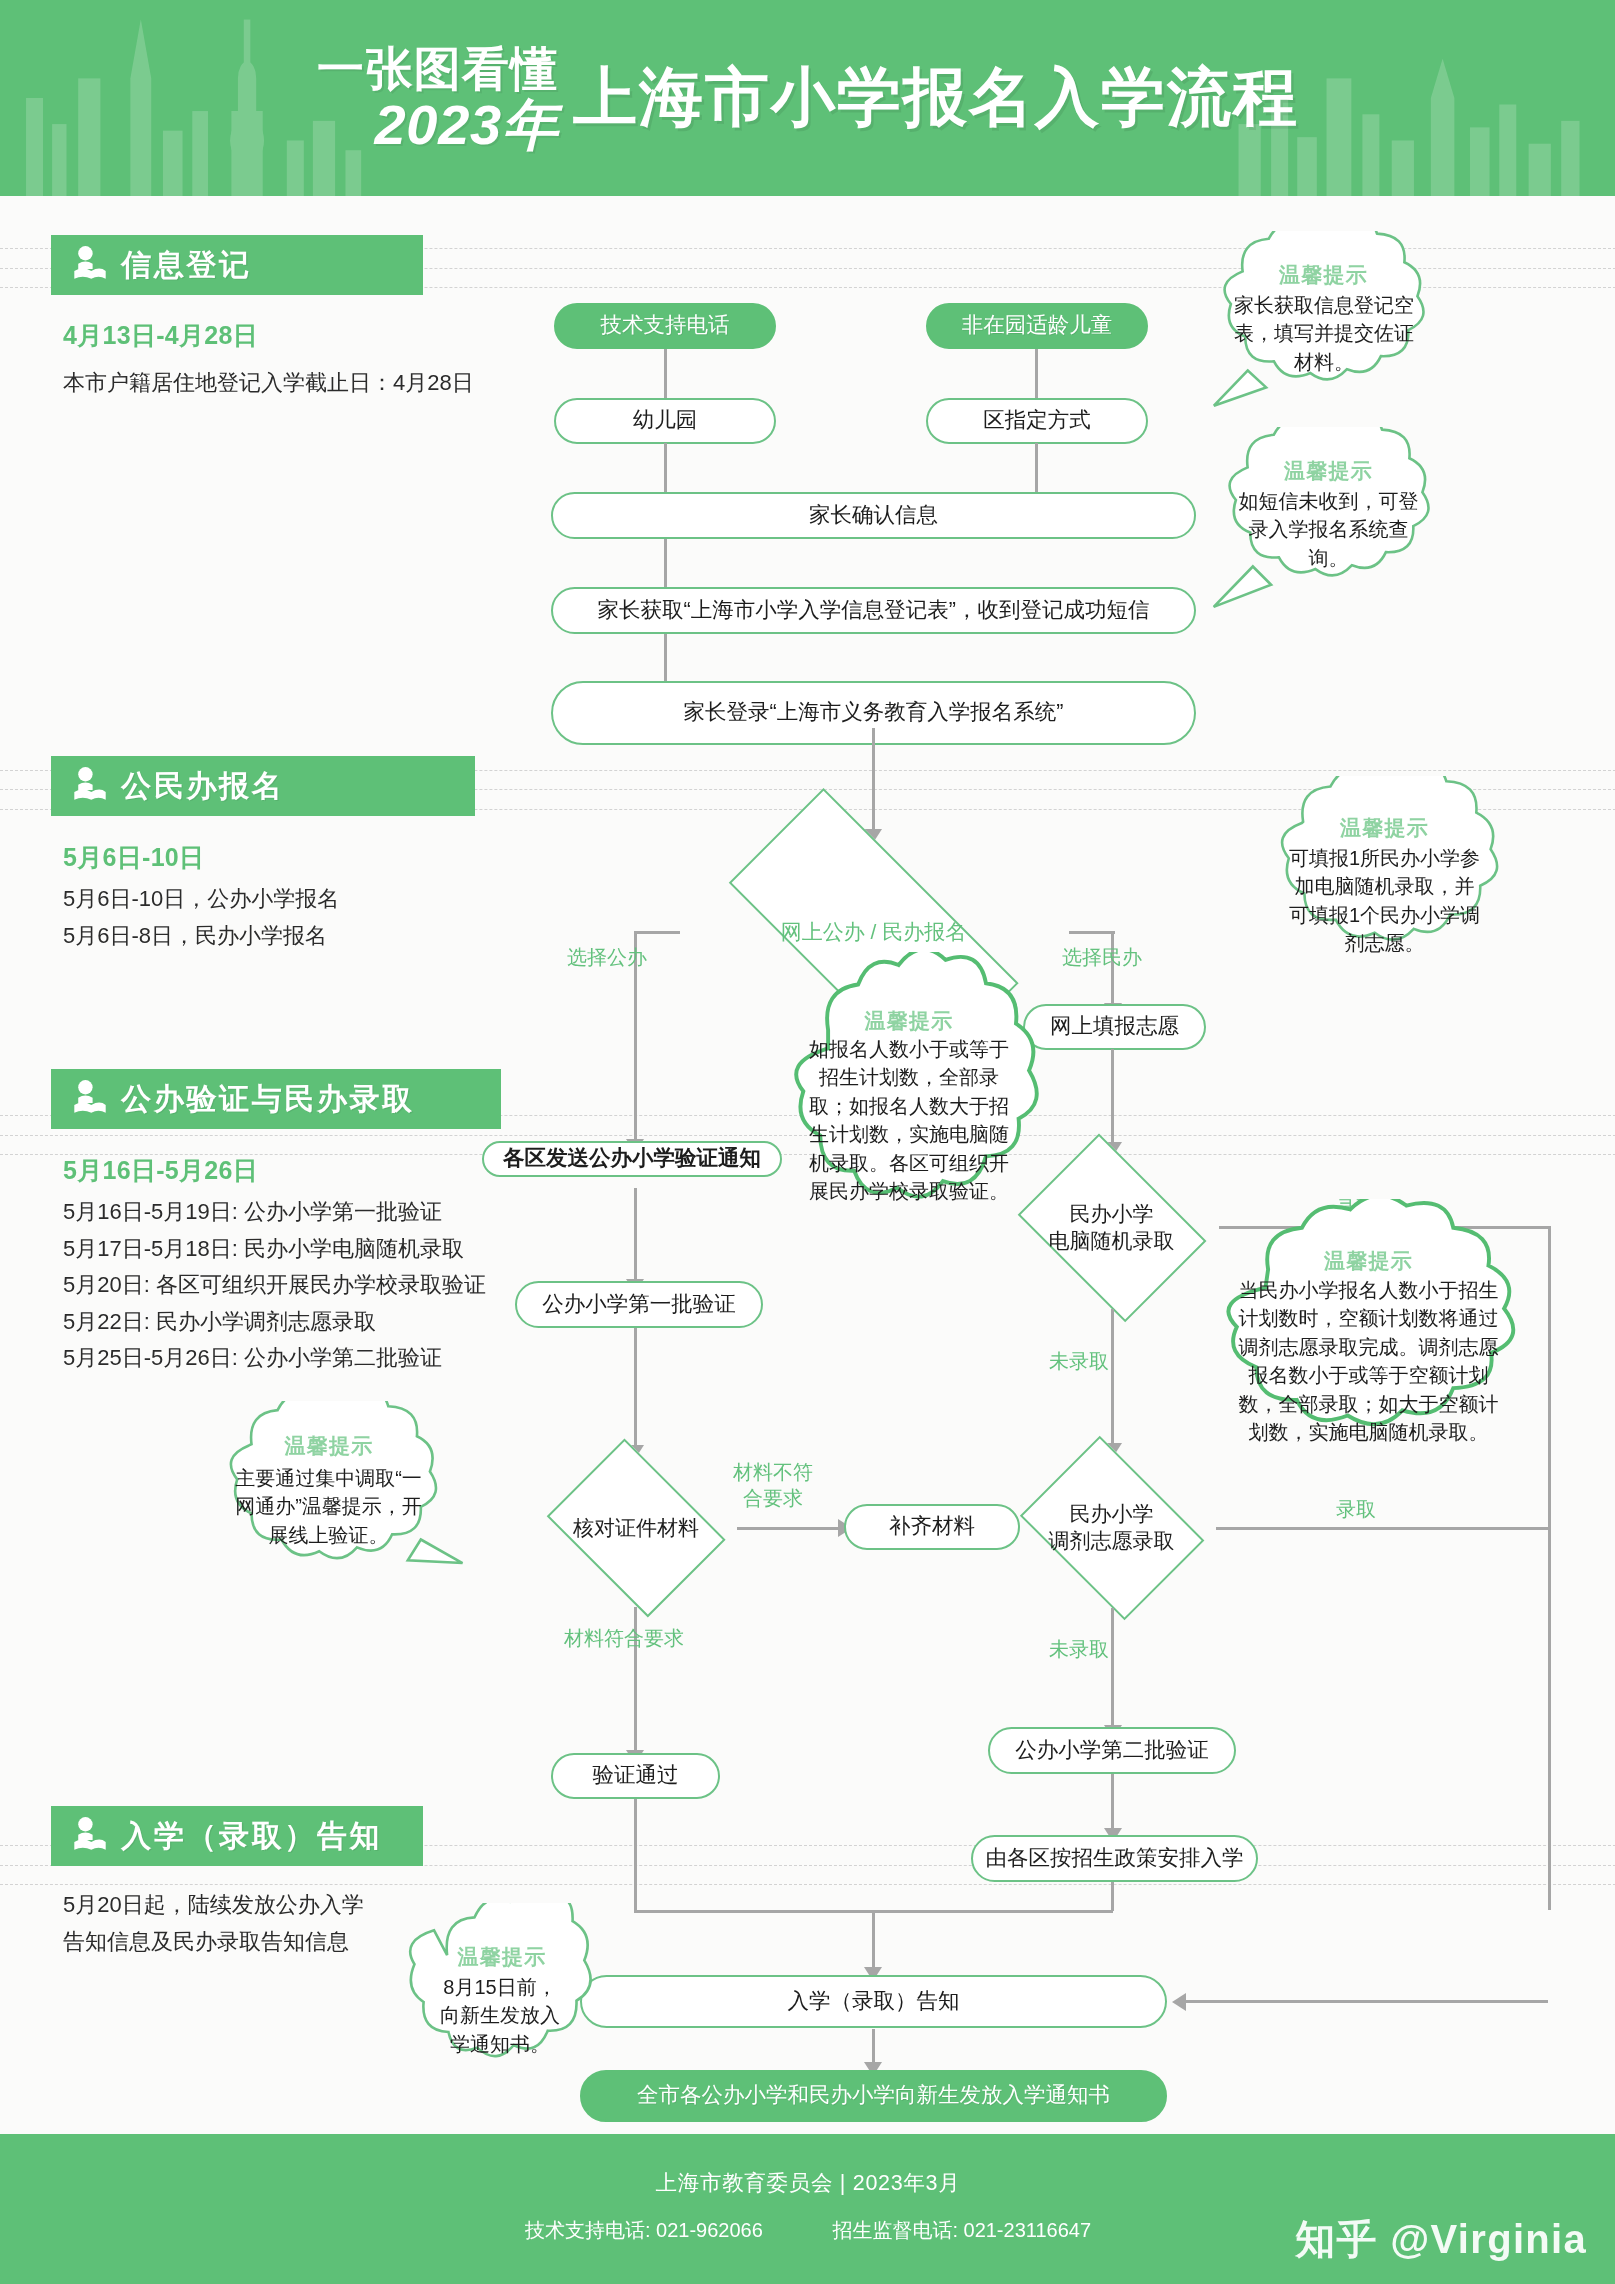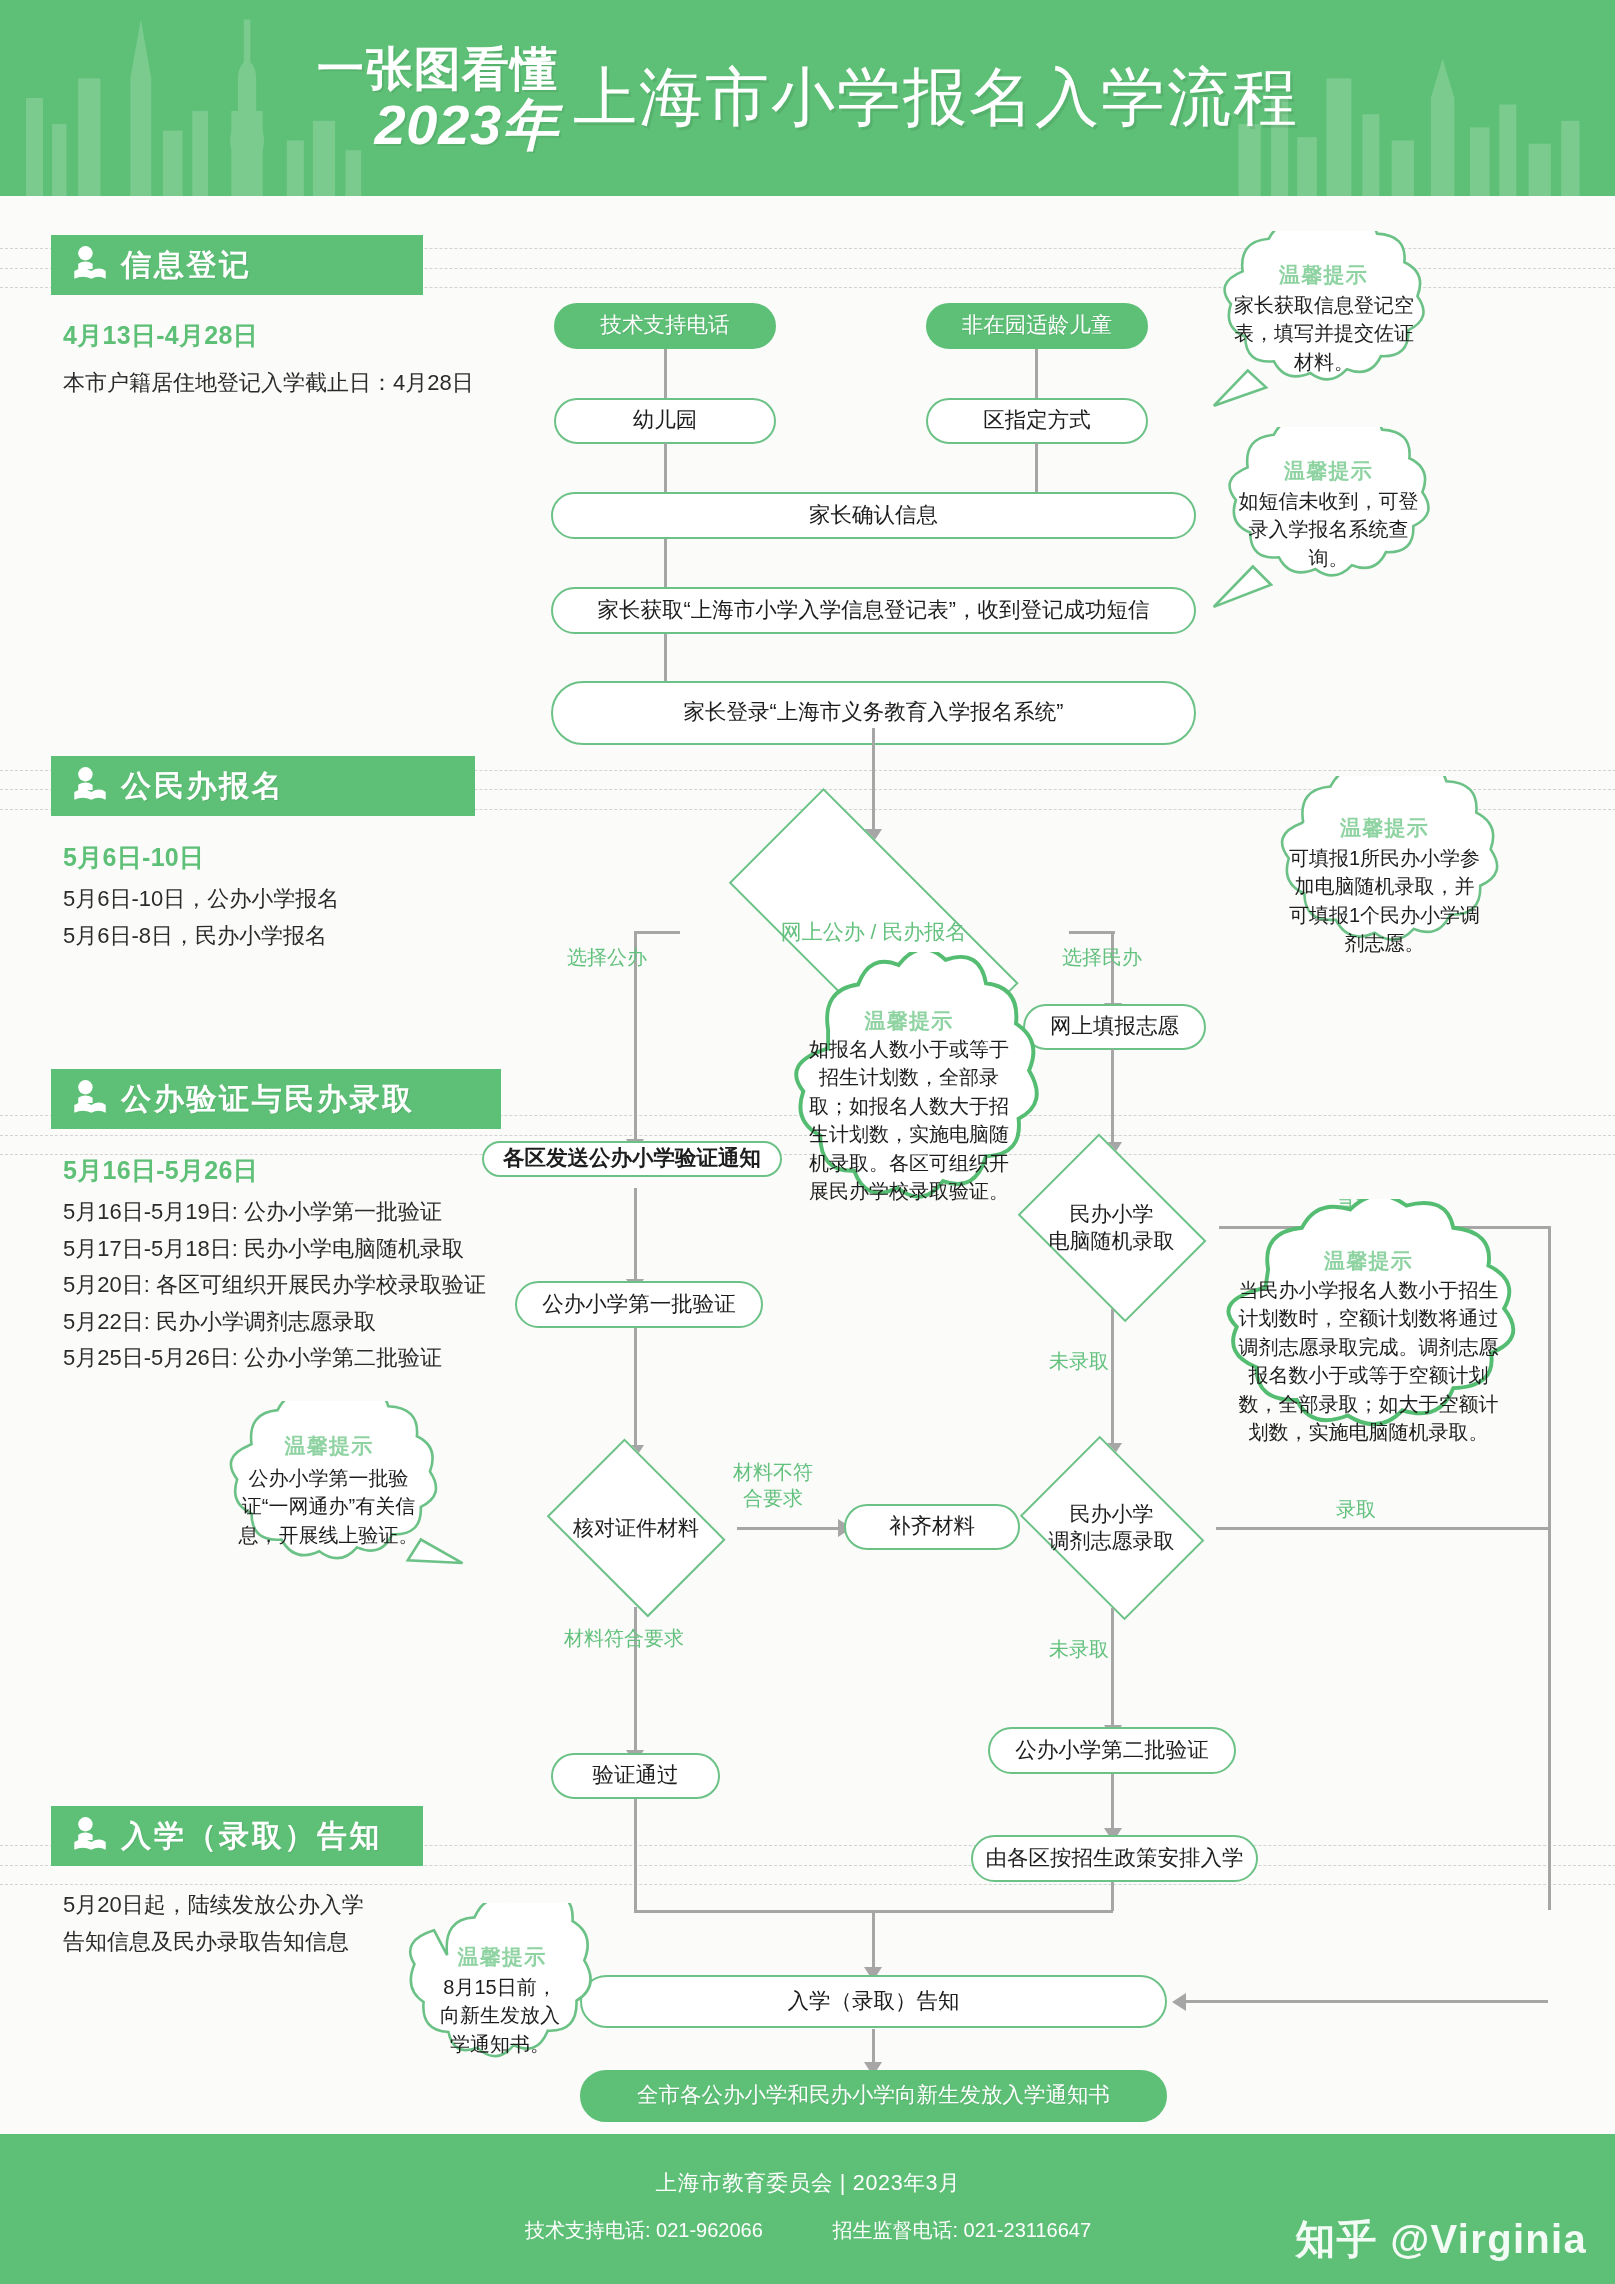--- a/index.html
+++ b/index.html
@@ -27,21 +27,21 @@
     text-shadow: 2px 2px 0 rgba(0,0,0,.07);
     line-height: 1.12;
   }
   .h-year {
     color: #ffffff; font-size: 56px; font-weight: bold; font-style: italic;
     letter-spacing: 0.7px; line-height: 1.02;
     text-shadow: 2px 2px 0 rgba(0,0,0,.07);
   }
   .h-right { display: flex; flex-direction: column; }
   .h-title {
-    color: #ffffff; font-size: 64px; font-weight: normal; letter-spacing: 2px;
+    color: #ffffff; font-size: 64px; font-weight: bold; letter-spacing: 2px;
     white-space: nowrap;
     text-shadow: 2.6px 2.6px 0 rgba(0,0,0,.08);
     line-height: 1.05;
   }
   .urlbox {
     margin-top: 7.8px; background: rgba(255,255,255,.93);
     border-radius: 9px; padding: 7.8px 26px 9px 26px;
     text-align: center;
   }
   .urlbox div { color: #7f7f7f; font-size: 22px; line-height: 1.48; white-space: nowrap; }
@@ -393,21 +393,21 @@
   </div>
 
 <div class="cloud" style="left:189px; top:1401px; width:280px; height:196px;">
   <svg viewBox="0 0 430 300" preserveAspectRatio="none">
       <g fill="#ffffff" stroke="#6cc286" stroke-width="4">
     <path d="M96 66 q-6 -48 40 -52 q18 -36 56 -22 q28 -34 62 -8 q40 -16 52 24 q48 2 44 46 q34 16 20 54 q24 36 -14 54 q2 44 -44 42 q-16 36 -54 20 q-26 30 -58 6 q-38 18 -58 -18 q-46 4 -46 -40 q-34 -16 -22 -52 q-26 -34 18 -52 Z"></path>
   </g>
       <path d="M356 212 L420 248 L336 244 Z" fill="#ffffff" stroke="#6cc286" stroke-width="4"></path>
     </svg>
   <div class="ctitle" style="top:31px;">温馨提示</div>
-  <div class="cbody" style="left:40px; top:63px; width:199px;">公办小学第一批验证“一网通办”有关信息，开展线上验证。</div>
+  <div class="cbody" style="left:40px; top:63px; width:199px;">主要通过集中调取“一网通办”温馨提示，开展线上验证。</div>
 </div>
 
 <div class="ln v" style="left:1111px; top:1049px; height:98px;"></div>
 <div class="arw down" style="left:1104px; top:1142px;"></div>
 
 <div class="diamond" style="left:1004px; top:1146px; width:215px; height:163px;">
   <div class="dshape"></div>
   <div class="dtext" style="white-space:pre-line;">民办小学
 电脑随机录取</div>
 </div>

